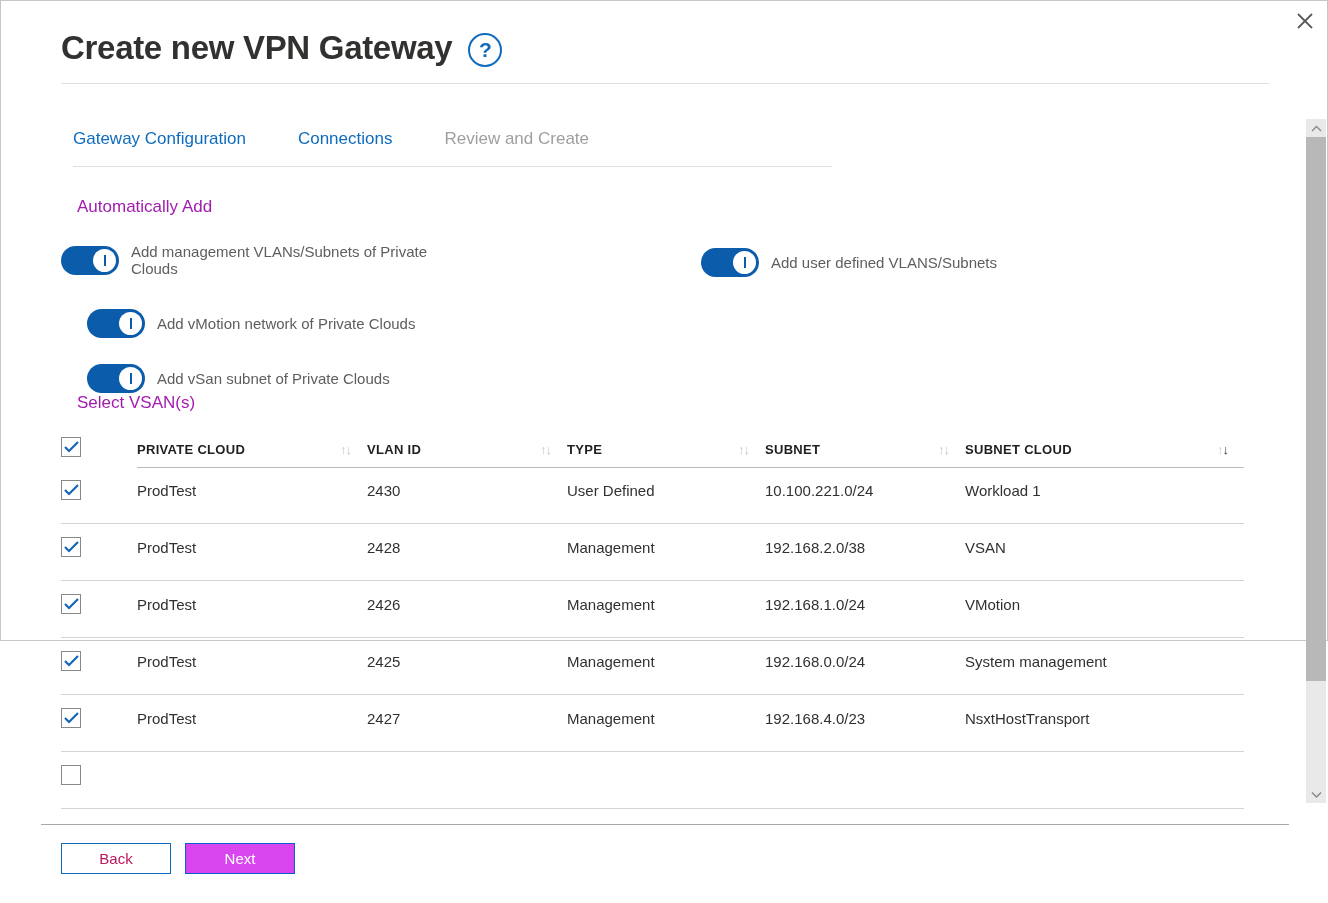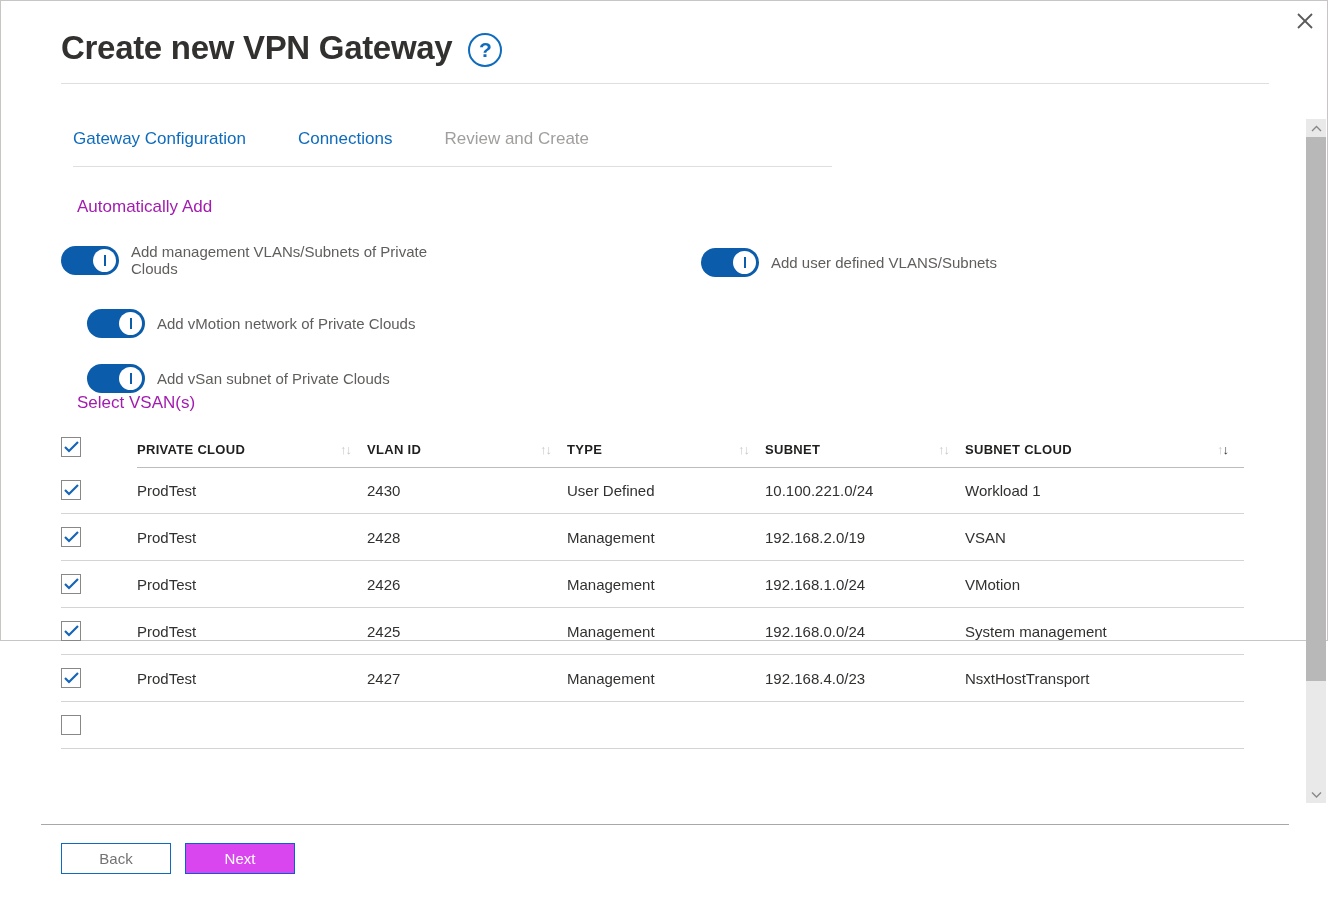--- a/index.html
+++ b/index.html
@@ -212,21 +212,21 @@
     border-bottom: 1px solid #bebbb8;
     vertical-align: bottom;
     position: relative;
   }
   table.vlan-table th.th-check {
     border-bottom: none;
   }
   table.vlan-table td {
     font-size: 15px;
     color: #323130;
-    padding: 13px 0 13px 0;
+    padding: 13px 0 23px 0;
     border-bottom: 1px solid #d6d4d2;
     vertical-align: middle;
   }
   .col-check    { width: 76px; }
   .col-cloud    { width: 230px; }
   .col-vlanid   { width: 200px; }
   .col-type     { width: 198px; }
   .col-subnet   { width: 200px; }
   .col-subname  { width: 279px; }
 
@@ -317,21 +317,21 @@
     font-size: 15px;
     font-family: inherit;
     height: 31px;
     min-width: 110px;
     box-sizing: border-box;
     cursor: pointer;
     padding: 0 14px;
   }
   .btn-secondary {
     background: #ffffff;
-    color: #737373;
+    color: #be185d;
     border: 1px solid #0f6cbd;
   }
   .btn-primary {
     background: #d946ef;
     color: #ffffff;
     border: 1px solid #0b5cd5;
   }
 </style>
 </head>
 <body>
@@ -469,21 +469,21 @@
             <td>
               <span class="checkbox">
                 <svg width="15" height="12" viewBox="0 0 15 12">
                     <polyline points="1,6 5,10 14,1" fill="none" stroke="#1665b8" stroke-width="2.2"></polyline>
                   </svg>
               </span>
             </td>
             <td>ProdTest</td>
             <td>2428</td>
             <td>Management</td>
-            <td>192.168.2.0/19</td>
+            <td>192.168.2.0/38</td>
             <td>VSAN</td>
           </tr>
 
           <tr>
             <td>
               <span class="checkbox">
                 <svg width="15" height="12" viewBox="0 0 15 12">
                     <polyline points="1,6 5,10 14,1" fill="none" stroke="#1665b8" stroke-width="2.2"></polyline>
                   </svg>
               </span>

